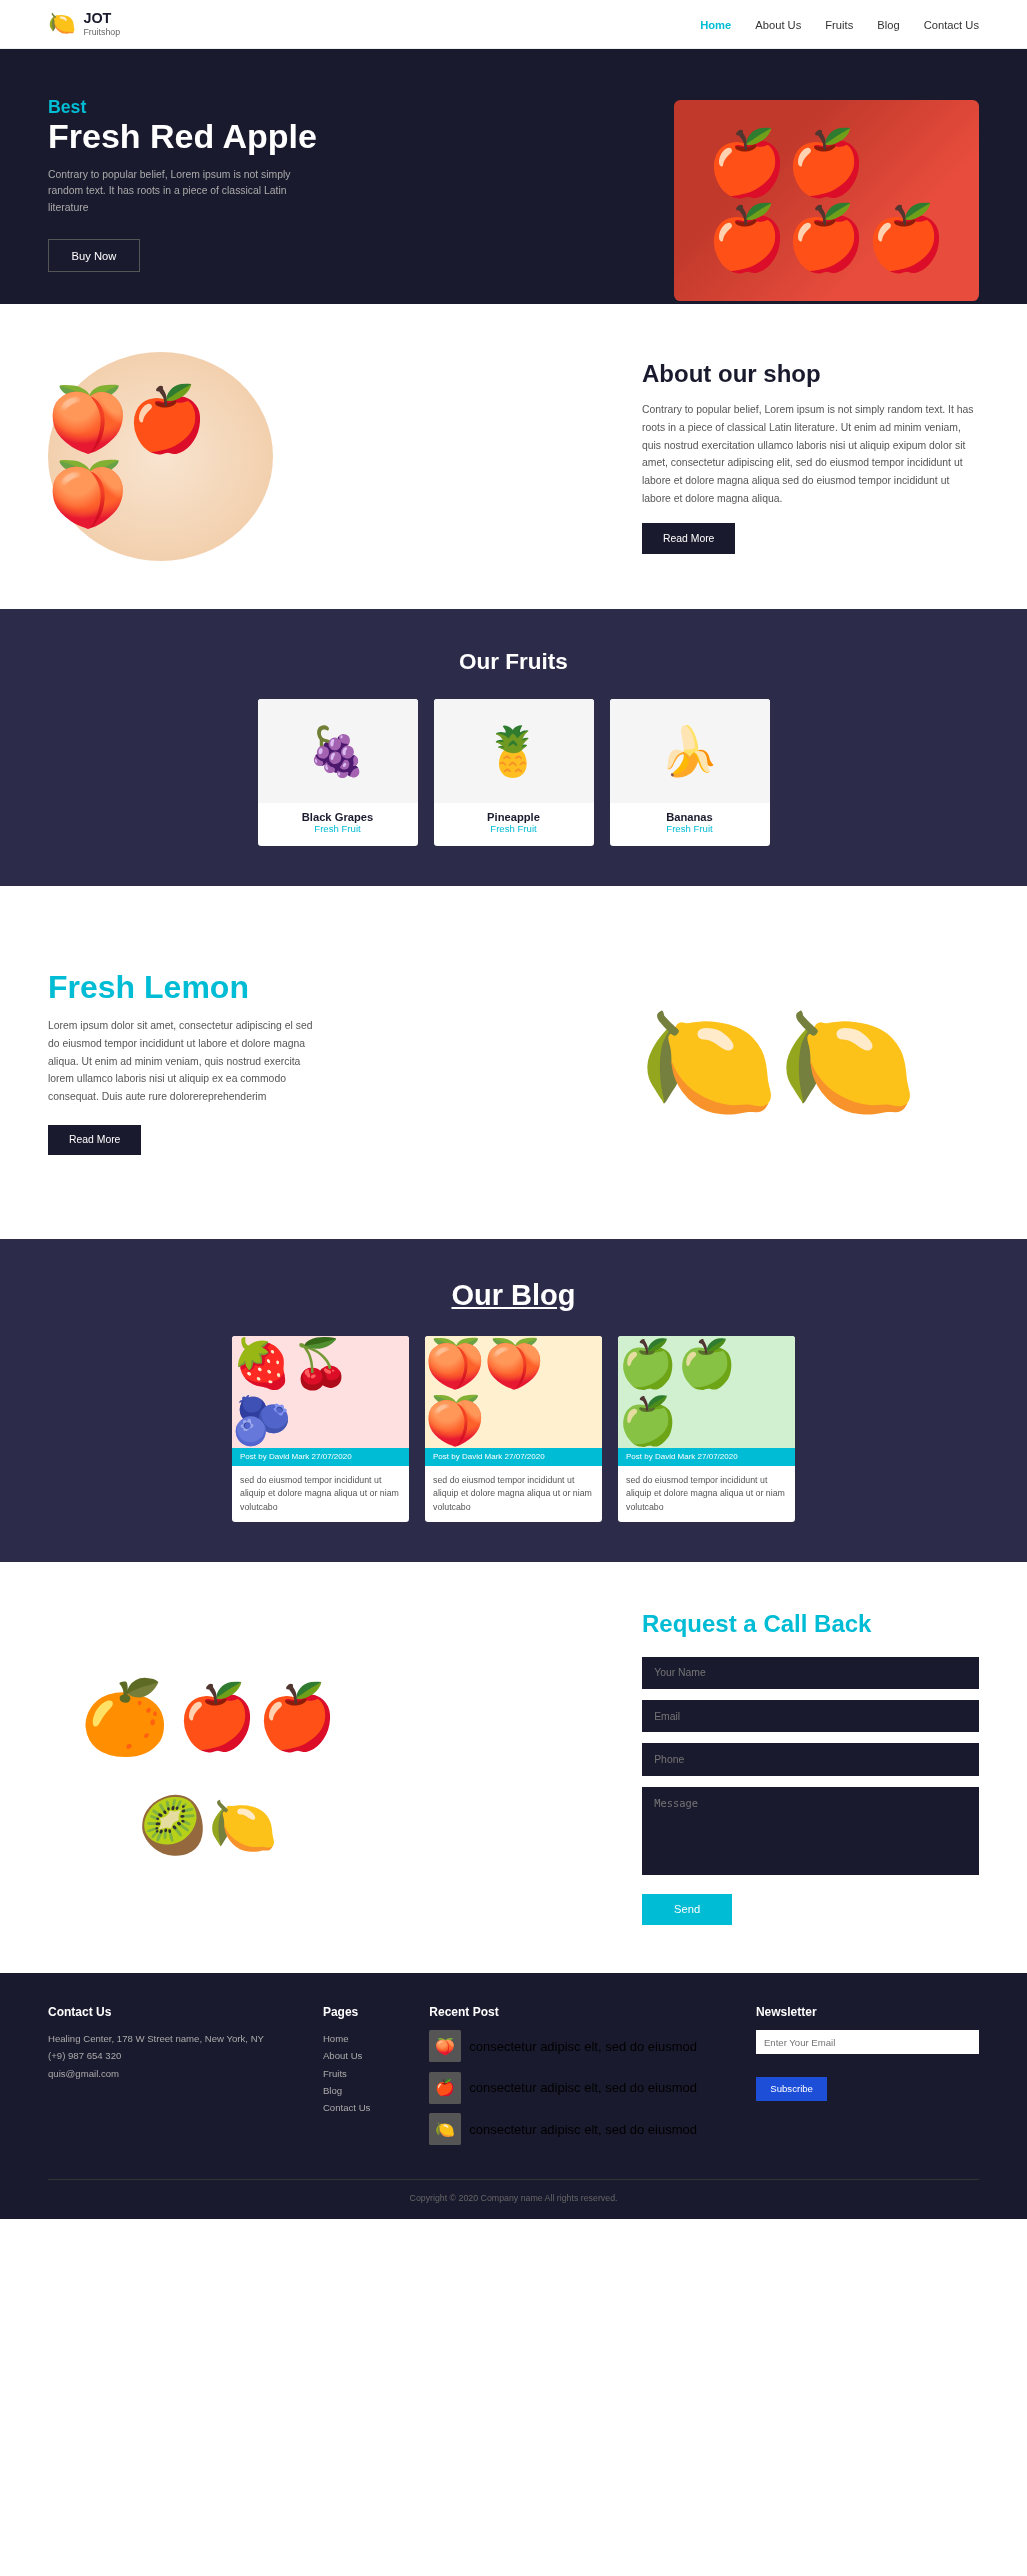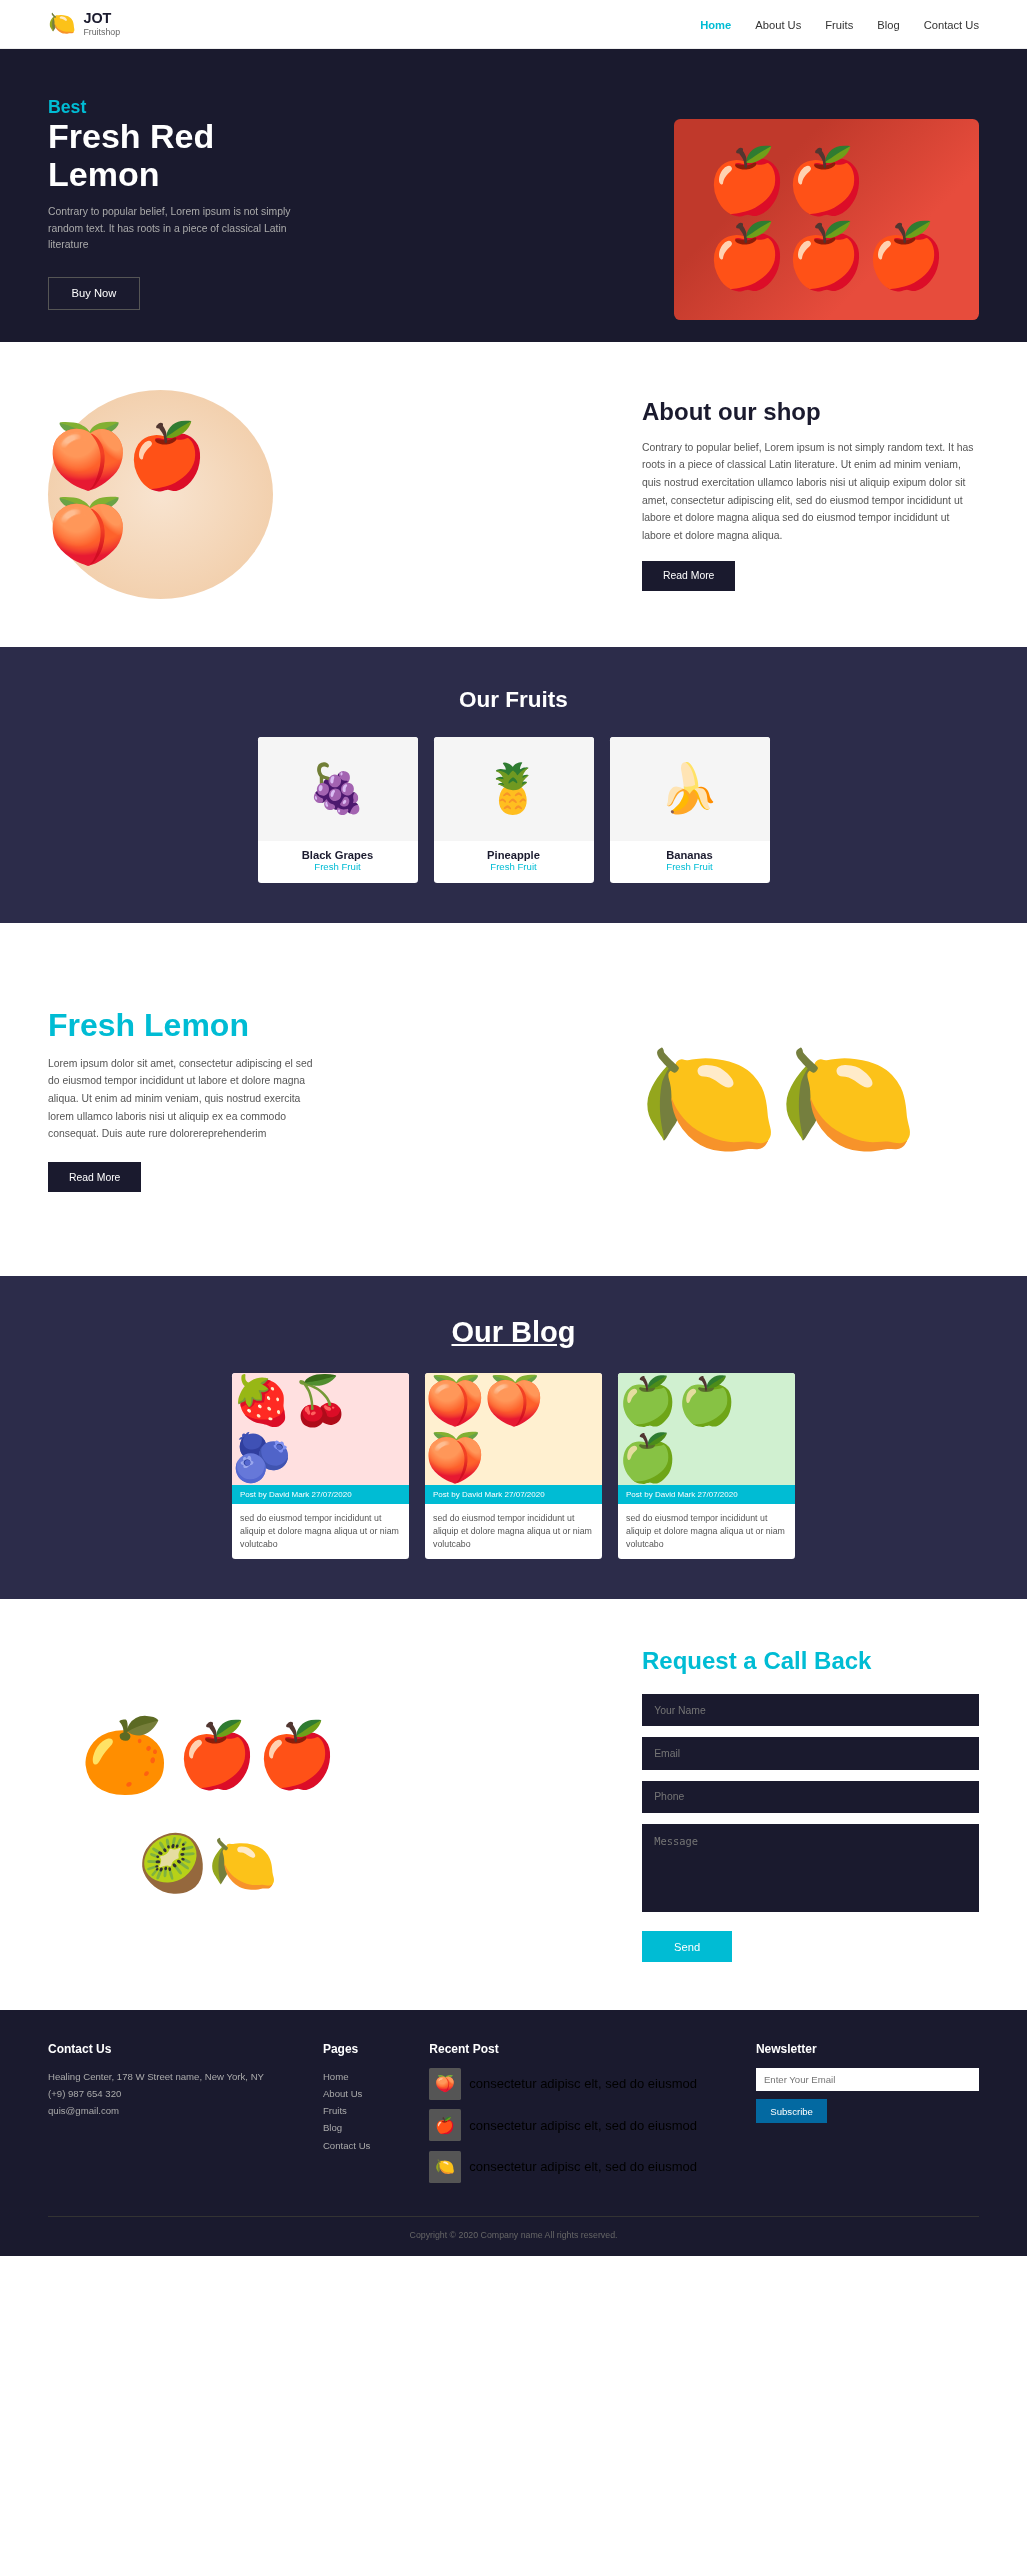--- a/index.html
+++ b/index.html
@@ -144,22 +144,22 @@
     }
     .footer-col ul { list-style: none; padding: 0; }
     .footer-col ul li a { color: #aaa; text-decoration: none; }
     .recent-post-item { display: flex; align-items: center; gap: 8px; margin-bottom: 9.6px; }
     .recent-post-img { width: 32px; height: 32px; background: #555; border-radius: 1.6px; flex-shrink: 0; font-size: 16px; display: flex; align-items: center; justify-content: center; }
     .newsletter-input {
       width: 100%; padding: 6.4px 8px; background: #fff; border: none;
       font-size: 9.6px; color: #999; margin-bottom: 8px;
     }
     .btn-subscribe {
-      background: #0369a1; color: #fff; border: none;
-      padding: 6.4px 14.4px; font-size: 9.6px; cursor: pointer;
+      background: #1d4ed8; color: #fff; border: none;
+      padding: 6.4px 14.4px; font-size: 9.6px; cursor: pointer; margin-top: 15px;
     }
     .footer-bottom {
       text-align: center; color: #666; font-size: 8.8px;
       border-top: 0.8px solid #333; padding-top: 13px; margin-top: 16px;
     }
 
     
     .section-title-dark { text-align: center; color: #fff; font-size: 29px; font-weight: 700; margin-bottom: 24px; text-decoration: underline; }
   </style>
 </head>
@@ -178,21 +178,21 @@
     <li><a href="#">About Us</a></li>
     <li><a href="#">Fruits</a></li>
     <li><a href="#">Blog</a></li>
     <li><a href="#">Contact Us</a></li>
   </ul>
 </nav>
 
 <section class="hero">
   <div class="hero-content">
     <div class="hero-best">Best</div>
-    <div class="hero-title">Fresh Red Lemon</div>
+    <div class="hero-title">Fresh Red Apple</div>
     <p class="hero-desc">Contrary to popular belief, Lorem ipsum is not simply random text. It has roots in a piece of classical Latin literature</p>
     <a href="#" class="btn-dark">Buy Now</a>
   </div>
   <div class="hero-apple-box">
     <span class="apple-emoji">🍎🍎<br>🍎🍎🍎</span>
   </div>
 </section>
 
 <section class="about-section">
   <div class="about-img-wrap">

